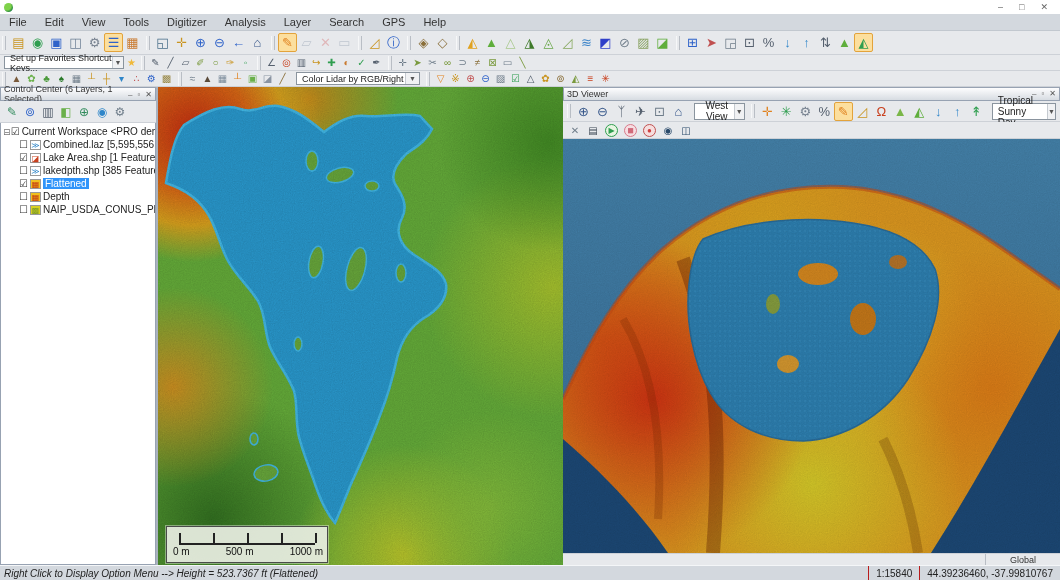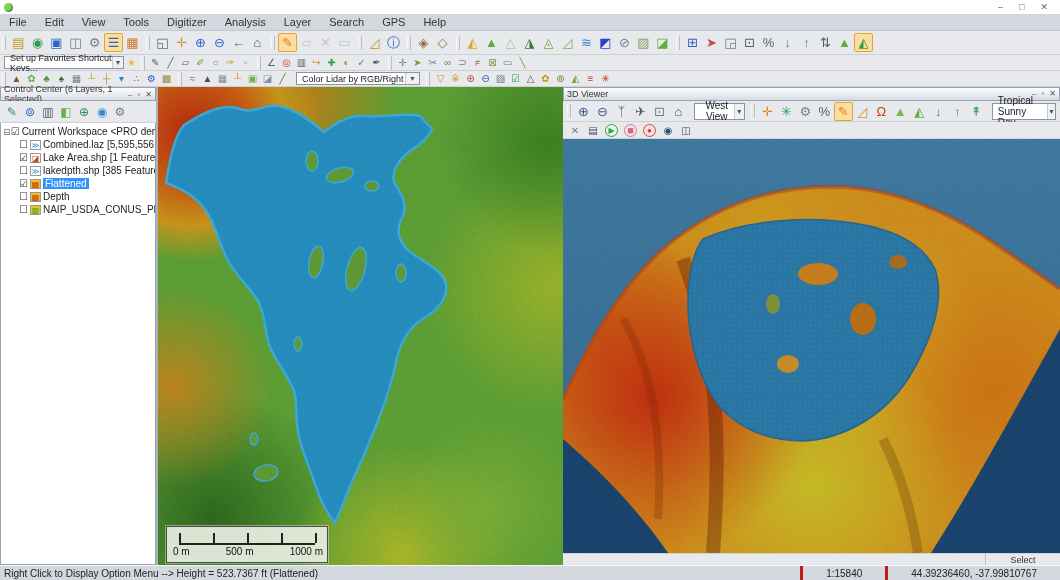--- a/index.html
+++ b/index.html
@@ -73,22 +73,22 @@
   .ti.round-pink { background:#f6dee2; color:#d06a7a; border:1px solid #d87a8a; }
   .ti.round-red { background:#f6dede; color:#d04040; border:1px solid #c05050; }
   .v3dcanvas { height:414px; background:#3f7da8; }
   .v3dfooter { height:12px; background:#e7e9ec; border-top:1px solid #cdd1d7; display:flex; align-items:center; font-size:9px; color:#333; }
   .v3dfooter .cell { border-left:1px solid #b9bec5; height:100%; display:flex; align-items:center; justify-content:center; }
   .v3dfooter .c1 { margin-left:auto; width:110px;margin-top:28px; }
   .v3dfooter .c2 { width:75px; }
 
   
   .statusbar { height:15px; background:#d3d8de; border-top:1px solid #f4f6f8; display:flex; align-items:center; font-size:10px; color:#222; }
-  .statusbar .left { flex:1; padding-left:4px; white-space:nowrap; overflow:hidden; }
-  .statusbar .seg { border-left:3px solid #b91c1c; height:100%; display:flex; align-items:center; padding:0 23px; white-space:nowrap; }
+  .statusbar .left { flex:1; padding-left:4px; white-space:nowrap; overflow:hidden;font-style:italic; }
+  .statusbar .seg { border-left:1px solid #b91c1c; height:100%; display:flex; align-items:center; padding:0 7px; white-space:nowrap; }
 </style>
 </head>
 <body>
 
 <div id="app">
 
   <div class="titlebar">
     <span class="appicon"></span>
     <span class="winbtns">
       <span>–</span>
@@ -507,21 +507,21 @@
             <ellipse cx="335" cy="123" rx="9" ry="7" fill="#b8762a"></ellipse>
             <ellipse cx="210" cy="165" rx="7" ry="10" fill="#88a040"></ellipse>
           </g>
           <path d="M 0,300 C 35,330 75,370 105,414 L 0,414 Z" fill="#1d4a78"></path>
           <path d="M 497,190 C 455,265 415,340 368,414 L 497,414 Z" fill="#1d4a78"></path>
           <rect width="497" height="414" filter="url(#grain)" opacity=".12"></rect>
         </svg>
       </div>
       <div class="v3dfooter">
         <span class="cell c1">Default</span>
-        <span class="cell c2">Select</span>
+        <span class="cell c2">Global</span>
       </div>
     </div>
   </div>
 
   <div class="statusbar">
     <span class="left">Right Click to Display Option Menu --&gt; Height = 523.7367 ft (Flattened)</span>
     <span class="seg">1:15840</span>
     <span class="seg">44.39236460, -37.99810767</span>
   </div>
 

